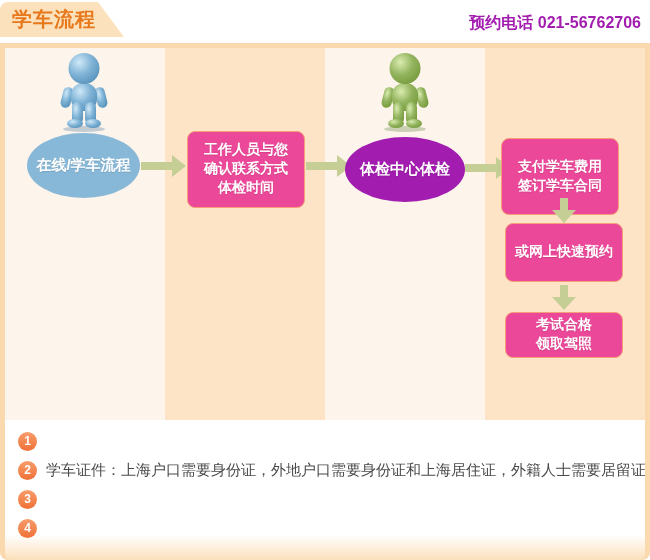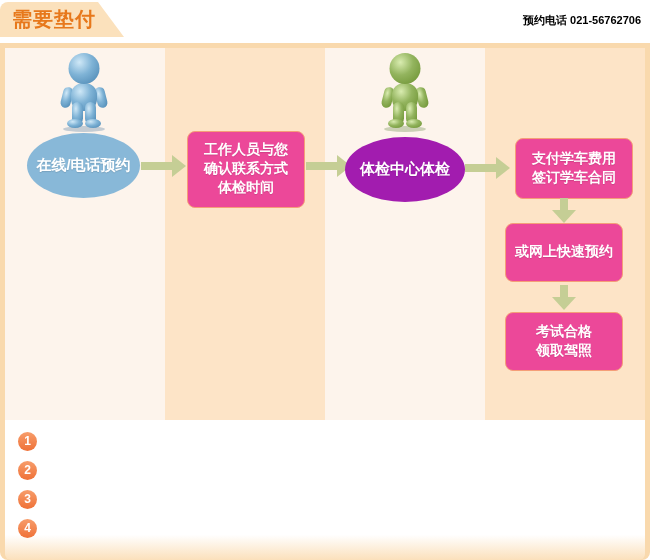--- a/index.html
+++ b/index.html
@@ -6,22 +6,22 @@
   html,body { width:650px; height:560px; overflow:hidden; background:#ffffff;
               font-family:"Liberation Sans","DejaVu Sans",sans-serif; }
 
   
   .header { position:absolute; left:0; top:0; width:650px; height:43px; background:#ffffff; }
   .tab { position:absolute; left:0; top:2px; height:35px; display:flex; }
   .tab-main { background:#fbe1bc; border-radius:8px 0 0 0; height:35px;
               display:flex; align-items:center; padding:0 2px 0 12px; }
   .tab-slant { width:0; height:0; border-bottom:35px solid #fbe1bc; border-right:26px solid transparent; }
   .tab-title { color:#e7781b; font-size:20px; font-weight:bold; letter-spacing:1px; white-space:nowrap; }
-  .header-phone { position:absolute; right:9px; top:13px; color:#000000;
-                  font-size:11px; font-weight:bold; white-space:nowrap; }
+  .header-phone { position:absolute; right:9px; top:13px; color:#a21caf;
+                  font-size:16px; font-weight:bold; white-space:nowrap; }
 
   
   .panel { position:absolute; left:0; top:43px; width:650px; height:517px;
            background:#f9d9ad; padding:5px 5px 0 5px; border-radius:0 0 8px 8px; }
   .panel-inner { position:relative; width:640px; height:512px; overflow:hidden; }
 
   
   .flow { position:absolute; left:0; top:0; width:640px; height:372px; }
   .col { position:absolute; top:0; height:372px; }
   .col-light { background:#fdf4ec; }
@@ -36,23 +36,23 @@
              justify-content:center; color:#ffffff; font-weight:bold; font-size:15px;
              text-align:center; text-shadow:0 1px 1px rgba(0,0,0,.12); }
   .ellipse-blue  { left:22px;  top:85px; width:113px; height:65px; background:#88b8d8; }
   .ellipse-green { left:340px; top:89px; width:120px; height:65px; background:#a21caf; }
 
   .obox { position:absolute; width:118px; background:#ec4899; border:1px solid #f59e78;
           border-radius:8px; color:#ffffff; font-weight:bold; font-size:14px;
           line-height:19px; text-align:center; display:flex; align-items:center;
           justify-content:center; white-space:pre-line; text-shadow:0 1px 1px rgba(0,0,0,.12);font-family:Liberation Mono, monospace; }
   .obox1 { left:182px; top:83px;  height:77px; }
-  .obox2 { left:510px; top:90px;  height:61px; }
+  .obox2 { left:496px; top:90px;  height:77px; }
   .obox3 { left:500px; top:175px; height:59px; }
-  .obox4 { left:500px; top:264px; height:59px; }
+  .obox4 { left:500px; top:264px; height:46px; }
 
   
   .arrow-r { position:absolute; width:45px; height:22px; }
   .arrow-r .shaft { position:absolute; left:0; top:7px; width:31px; height:8px; background:#c5ce95; }
   .arrow-r .head  { position:absolute; left:31px; top:0; width:0; height:0;
                     border-top:11px solid transparent; border-bottom:11px solid transparent;
                     border-left:14px solid #c5ce95; }
   .ar1 { left:136px; top:107px; }
   .ar2 { left:301px; top:107px; }
   .ar3 { left:460px; top:109px; }
@@ -95,21 +95,21 @@
       <stop offset="0%" stop-color="#d9ecb0"></stop>
       <stop offset="55%" stop-color="#93b45e"></stop>
       <stop offset="100%" stop-color="#789c3f"></stop>
     </radialGradient>
   </defs>
 </svg>
 
 <div class="header">
   <div class="tab">
     <div class="tab-main">
-      <span class="tab-title">需要垫付</span>
+      <span class="tab-title">学车流程</span>
     </div>
     <div class="tab-slant"></div>
   </div>
   <div class="header-phone">预约电话 021-56762706</div>
 </div>
 
 <div class="panel">
   <div class="panel-inner">
 
     <div class="flow">
@@ -135,21 +135,21 @@
         <rect x="8" y="35" width="10" height="21" rx="5" fill="url(#gradGreen)" transform="rotate(14 13 45)"></rect>
         <rect x="42" y="35" width="10" height="21" rx="5" fill="url(#gradGreen)" transform="rotate(-14 47 45)"></rect>
         <rect x="17" y="31" width="26" height="28" rx="12" fill="url(#gradGreen)"></rect>
         <rect x="18" y="50" width="11" height="22" rx="5.5" fill="url(#gradGreen)"></rect>
         <rect x="31" y="50" width="11" height="22" rx="5.5" fill="url(#gradGreen)"></rect>
         <ellipse cx="21" cy="71.5" rx="8" ry="4.5" fill="url(#gradGreen)"></ellipse>
         <ellipse cx="39" cy="71.5" rx="8" ry="4.5" fill="url(#gradGreen)"></ellipse>
         <circle cx="30" cy="16.5" r="15.5" fill="url(#gradGreen)"></circle>
       </svg>
 
-      <div class="ellipse ellipse-blue">在线/电话预约</div>
+      <div class="ellipse ellipse-blue">在线/学车流程</div>
 
       <div class="arrow-r ar1">
         <div class="shaft"></div>
           <div class="head"></div>
       </div>
 
       <div class="obox obox1">工作人员与您
 确认联系方式
 体检时间</div>
 
@@ -183,20 +183,21 @@
       <div class="obox obox4">考试合格
 领取驾照</div>
     </div>
 
     <div class="notes">
       <div class="note-row">
         <span class="note-badge">1</span>
       </div>
       <div class="note-row">
         <span class="note-badge">2</span>
+        <span class="note-text">学车证件：上海户口需要身份证，外地户口需要身份证和上海居住证，外籍人士需要居留证</span>
       </div>
       <div class="note-row">
         <span class="note-badge">3</span>
       </div>
       <div class="note-row">
         <span class="note-badge">4</span>
       </div>
     </div>
 
   </div>

